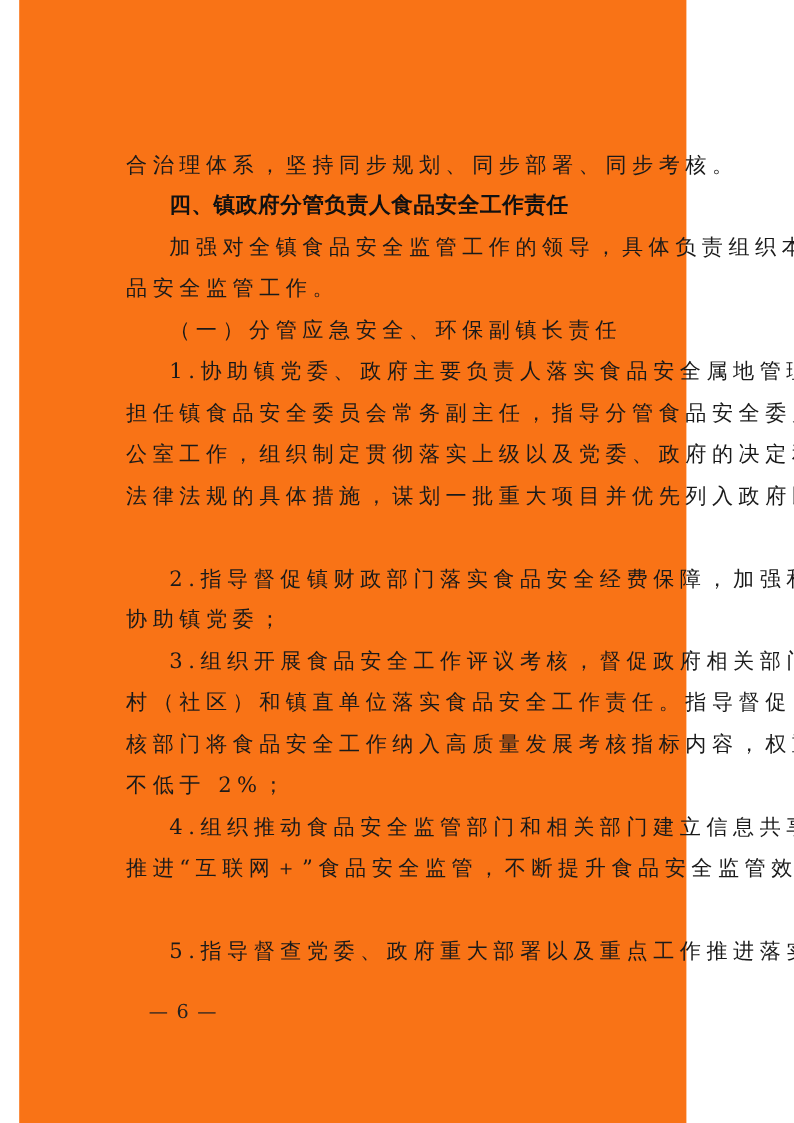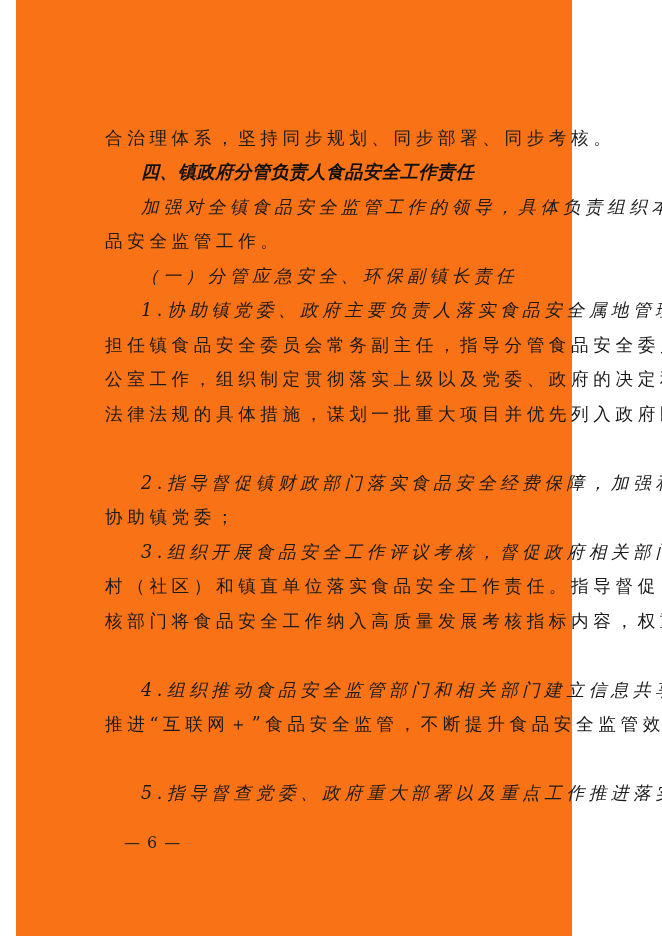--- a/index.html
+++ b/index.html
@@ -1,21 +1,21 @@
 <!DOCTYPE html>
 <html><head>
 <meta charset="utf-8">
 <style>
   html, body { margin: 0; padding: 0; background: #ffffff; }
   body { width: 662px; height: 936px; position: relative; overflow: hidden;
          font-family: "DejaVu Serif", "Liberation Serif", serif; color: #1a1a1a; }
   .page { position: absolute; left: 0; top: 0; width: 556px; height: 936px; background: #f97316; margin-left: 16px; }
   .line { position: absolute; left: 89px; width: 490px; height: 34px; line-height: 34px;
           font-size: 17.6px; letter-spacing: 4.6px; white-space: nowrap; }
-  .indent { left: 125px; width: 455px; font-style: italic; }
+  .indent { left: 125px; width: 455px; }
   .heading { font-family: "DejaVu Sans", "Liberation Sans", sans-serif; font-weight: bold;
              font-size: 18px; letter-spacing: 0.5px; color: #111; }
   .page-num { position: absolute; left: 108px; top: 830px; font-size: 16px; line-height: 26px;
               letter-spacing: 1px; color: #222; white-space: nowrap; }
 </style>
 </head>
 <body>
 
 <div class="page">
   <div class="line" style="top:121px">合治理体系，坚持同步规划、同步部署、同步考核。</div>
@@ -25,18 +25,19 @@
   <div class="line" style="top:224px">品安全监管工作。</div>
   <div class="line indent" style="top:293px">1.协助镇党委、政府主要负责人落实食品安全属地管理责任，</div>
   <div class="line" style="top:328px">担任镇食品安全委员会常务副主任，指导分管食品安全委员会办</div>
   <div class="line" style="top:362px">公室工作，组织制定贯彻落实上级以及党委、政府的决定和相关</div>
   <div class="line" style="top:397px">法律法规的具体措施，谋划一批重大项目并优先列入政府民生实</div>
   <div class="line indent" style="top:466px">2.指导督促镇财政部门落实食品安全经费保障，加强和支持</div>
   <div class="line" style="top:500px">协助镇党委；</div>
   <div class="line indent" style="top:535px">3.组织开展食品安全工作评议考核，督促政府相关部门和各</div>
   <div class="line" style="top:569px">村（社区）和镇直单位落实食品安全工作责任。指导督促目标考</div>
   <div class="line" style="top:604px">核部门将食品安全工作纳入高质量发展考核指标内容，权重比例</div>
+  <div class="line" style="top:638px">不低于 2%；</div>
   <div class="line indent" style="top:673px">4.组织推动食品安全监管部门和相关部门建立信息共享机制，</div>
   <div class="line" style="top:707px">推进“互联网＋”食品安全监管，不断提升食品安全监管效能和治</div>
   <div class="line indent" style="top:776px">5.指导督查党委、政府重大部署以及重点工作推进落实情况；</div>
 
   <div class="page-num">— 6 —</div>
 </div>
 
 </body></html>

